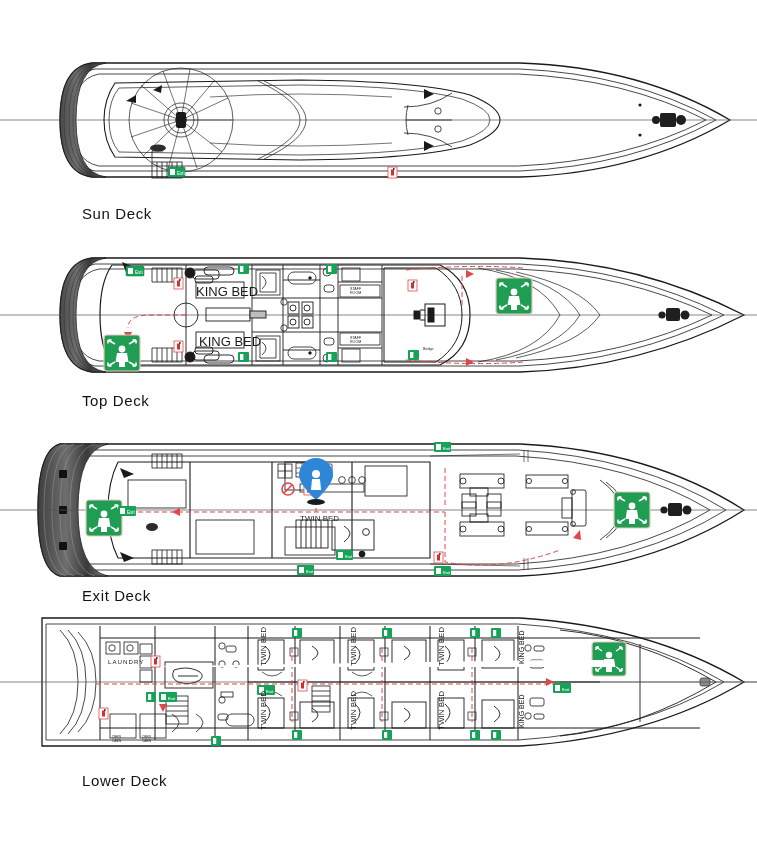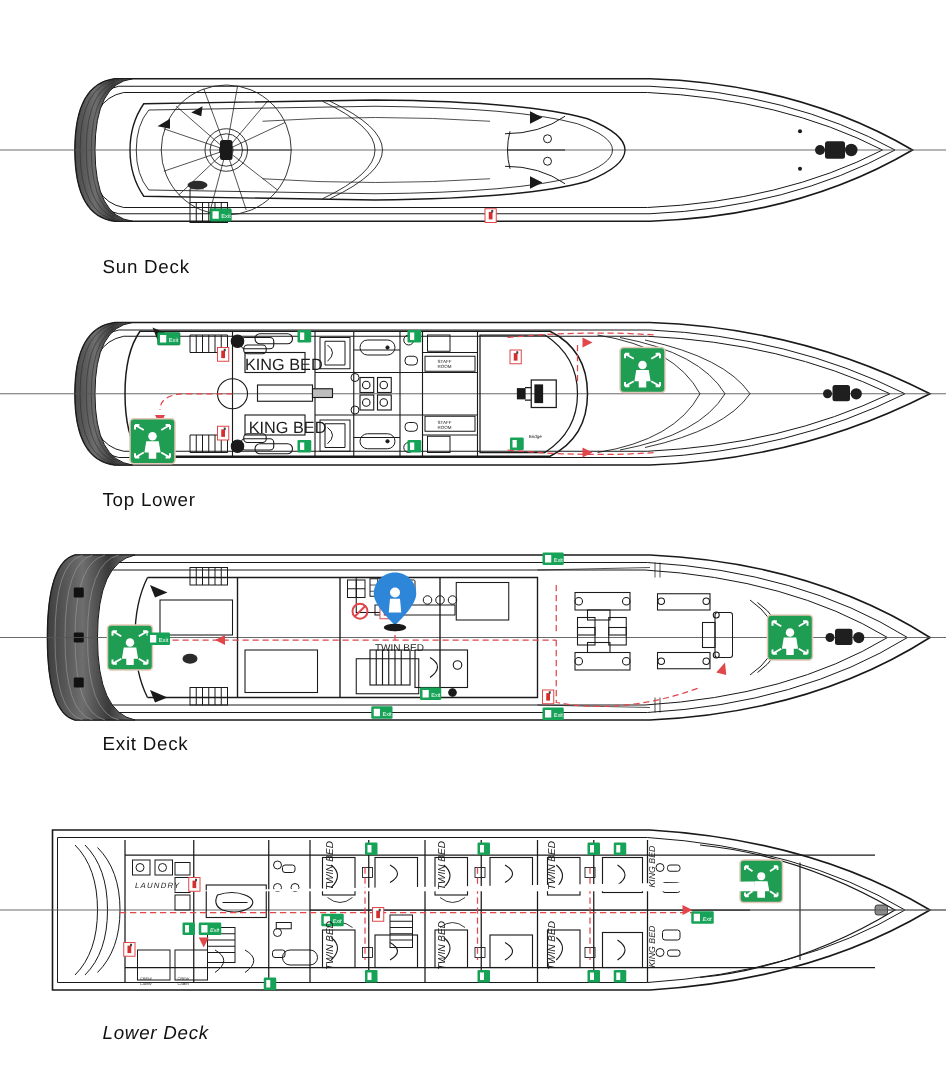--- a/index.html
+++ b/index.html
@@ -364,21 +364,21 @@
       </g>
 
       <text x="196" y="56" font-size="13" fill="#1a1a1a" font-family="Liberation Sans, sans-serif">KING BED</text>
       <text x="199" y="106" font-size="13" fill="#1a1a1a" font-family="Liberation Sans, sans-serif">KING BED</text>
       <text x="350" y="50" font-size="3.6" fill="#1a1a1a" font-family="Liberation Sans, sans-serif">STAFF</text>
       <text x="350" y="54" font-size="3.6" fill="#1a1a1a" font-family="Liberation Sans, sans-serif">ROOM</text>
       <text x="350" y="99" font-size="3.6" fill="#1a1a1a" font-family="Liberation Sans, sans-serif">STAFF</text>
       <text x="350" y="103" font-size="3.6" fill="#1a1a1a" font-family="Liberation Sans, sans-serif">ROOM</text>
       <text x="423" y="110" font-size="3.6" fill="#1a1a1a" font-family="Liberation Sans, sans-serif">Bridge</text>
     </svg>
-    <div class="deck-label" style="left:82px;top:152px;">Top Lower</div>
+    <div class="deck-label" style="left:82px;top:152px;">Top Deck</div>
   </div>
 
   <div class="deck" id="deck-main" style="top:432px;">
     <svg class="deck-svg" width="757" height="155" viewBox="0 0 757 155">
       <defs>
         <linearGradient id="sternShadeC" x1="0" y1="0" x2="1" y2="0">
           <stop offset="0%" stop-color="#3f3f3f"></stop>
             <stop offset="40%" stop-color="#6e6e6e"></stop>
           <stop offset="70%" stop-color="#3a3a3a"></stop>
             <stop offset="100%" stop-color="#808080"></stop>
@@ -596,21 +596,21 @@
         <path d="M316 26 C306 26 299 34 299 43 C299 53 316 68 316 68 C316 68 333 53 333 43 C333 34 326 26 316 26 Z" fill="#2e86d9"></path>
         <circle cx="316" cy="42" r="4" fill="#ffffff"></circle>
         <path d="M312 47 L320 47 L321 58 L311 58 Z" fill="#ffffff"></path>
         <ellipse cx="316" cy="70" rx="9" ry="3" fill="#1a1a1a"></ellipse>
       </g>
       <text x="300" y="89" font-size="8" fill="#1a1a1a" font-family="Liberation Sans, sans-serif">TWIN BED</text>
     </svg>
     <div class="deck-label" style="left:82px;top:155px;">Exit Deck</div>
   </div>
 
-  <div class="deck" id="deck-lower" style="top:650px;font-style:italic;">
+  <div class="deck" id="deck-lower" style="top:604px;">
     <svg class="deck-svg" width="757" height="155" viewBox="0 0 757 155">
       <g fill="none" stroke="#1a1a1a" stroke-width="1.3">
         <path d="M42 14 L520 14 Q650 22 744 78 Q650 134 520 142 L42 142 Z"></path>
       </g>
       <g fill="none" stroke="#1a1a1a" stroke-width="0.8">
         <path d="M46 20 L518 20 Q640 28 724 78 Q640 128 518 136 L46 136 Z"></path>
         <path d="M60 26 Q78 44 78 78 Q78 112 60 130"></path>
         <path d="M68 26 Q86 44 86 78 Q86 112 68 130"></path>
         <path d="M78 28 Q96 46 96 78 Q96 110 78 128"></path>
       </g>

